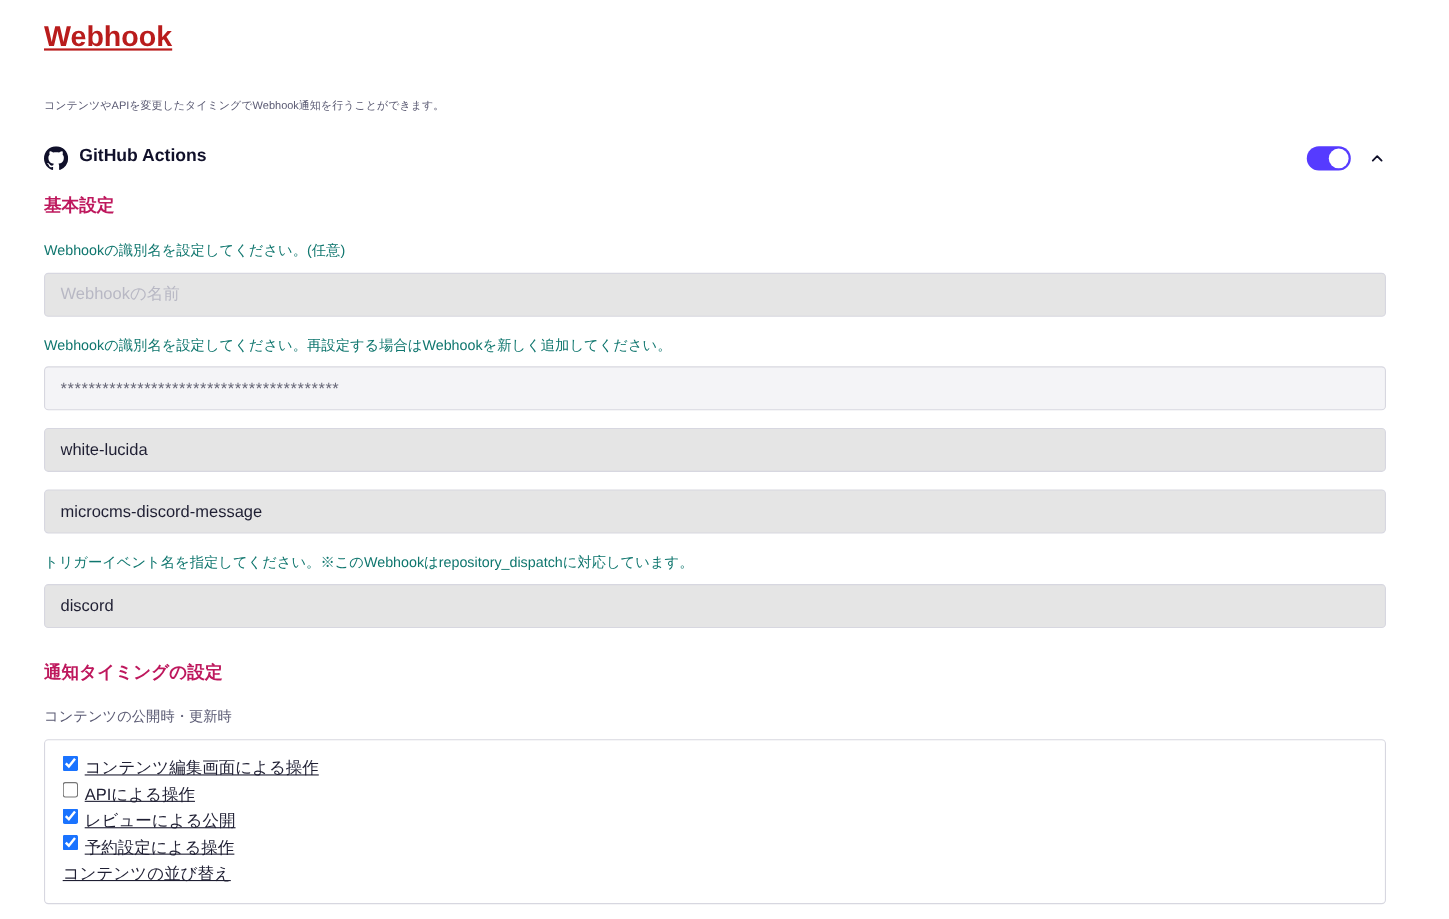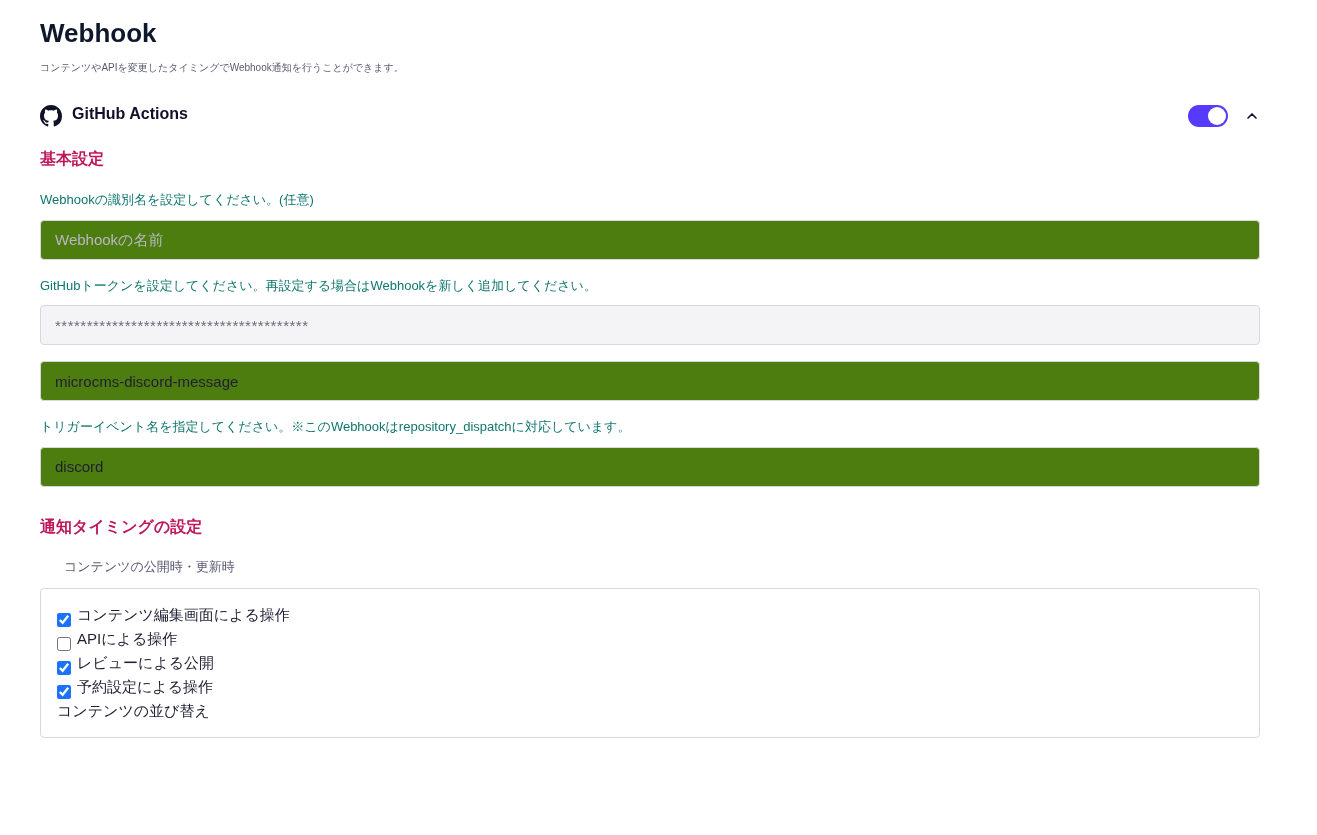--- a/index.html
+++ b/index.html
@@ -10,22 +10,23 @@
     color: #1f1f33;
     overflow-y: scroll;
   }
   .page {
     padding: 18px 40px 40px 40px;
     max-width: 1300px;
   }
   .page-title {
     font-size: 26px;
     font-weight: 700;
-    color: #0f172a;
-    margin-bottom: 12px;
+    color: #b91c1c;
+    margin-bottom: 40px;
+    text-decoration: underline;
   }
   .page-desc {
     font-size: 10px;
     color: #5a5a73;
     margin-bottom: 30px;
   }
   .card-header {
     display: flex;
     align-items: center;
     justify-content: space-between;
@@ -77,48 +78,48 @@
     line-height: 1.5;
   }
   .input {
     width: 100%;
     height: 40px;
     border: 1px solid #d7d7e0;
     border-radius: 4px;
     padding: 0 14px;
     font-size: 15px;
     color: #1f1f33;
-    background: #4d7c0f;
+    background: #e5e5e5;
     outline: none;
   }
   .input::placeholder { color: #b8b8c4; }
   .input-readonly {
     background: #f4f4f7;
     color: #6a6a7a;
     letter-spacing: 0.5px;
   }
   .timing-section { margin-top: 30px; }
   .sub-label {
     font-size: 13px;
     color: #5a5a73;
     margin-bottom: 12px;
-    margin-left: 24px;
   }
   .check-box {
     border: 1px solid #d7d7e0;
     border-radius: 4px;
     padding: 14px 16px 14px 16px;
   }
   .check-row {
     display: flex;
-    align-items: flex-end;
+    align-items: flex-start;
     gap: 6px;
     font-size: 15px;
     color: #1f1f33;
     line-height: 1.6;
+    text-decoration: underline;
   }
   .check-row input[type="checkbox"] {
     width: 14px; height: 14px;
     accent-color: #1a73ff;
     cursor: pointer;
   }
   .check-row label { cursor: pointer; }
 </style>
 </head>
 <body>
@@ -147,25 +148,26 @@
   </div>
 
   <h2 class="section-title">基本設定</h2>
 
   <div class="field">
     <div class="field-label">Webhookの識別名を設定してください。(任意)</div>
     <input class="input" type="text" placeholder="Webhookの名前" style="">
   </div>
 
   <div class="field">
-    <div class="field-label">GitHubトークンを設定してください。再設定する場合はWebhookを新しく追加してください。</div>
+    <div class="field-label">Webhookの識別名を設定してください。再設定する場合はWebhookを新しく追加してください。</div>
     <input class="input input-readonly" type="text" readonly="" value="****************************************" style="">
   </div>
 
   <div class="field">
+    <input class="input" type="text" value="white-lucida" style="">
   </div>
 
   <div class="field">
     <input class="input" type="text" value="microcms-discord-message" style="">
   </div>
 
   <div class="field">
     <div class="field-label">トリガーイベント名を指定してください。※このWebhookはrepository_dispatchに対応しています。</div>
     <input class="input" type="text" value="discord" style="">
   </div>

